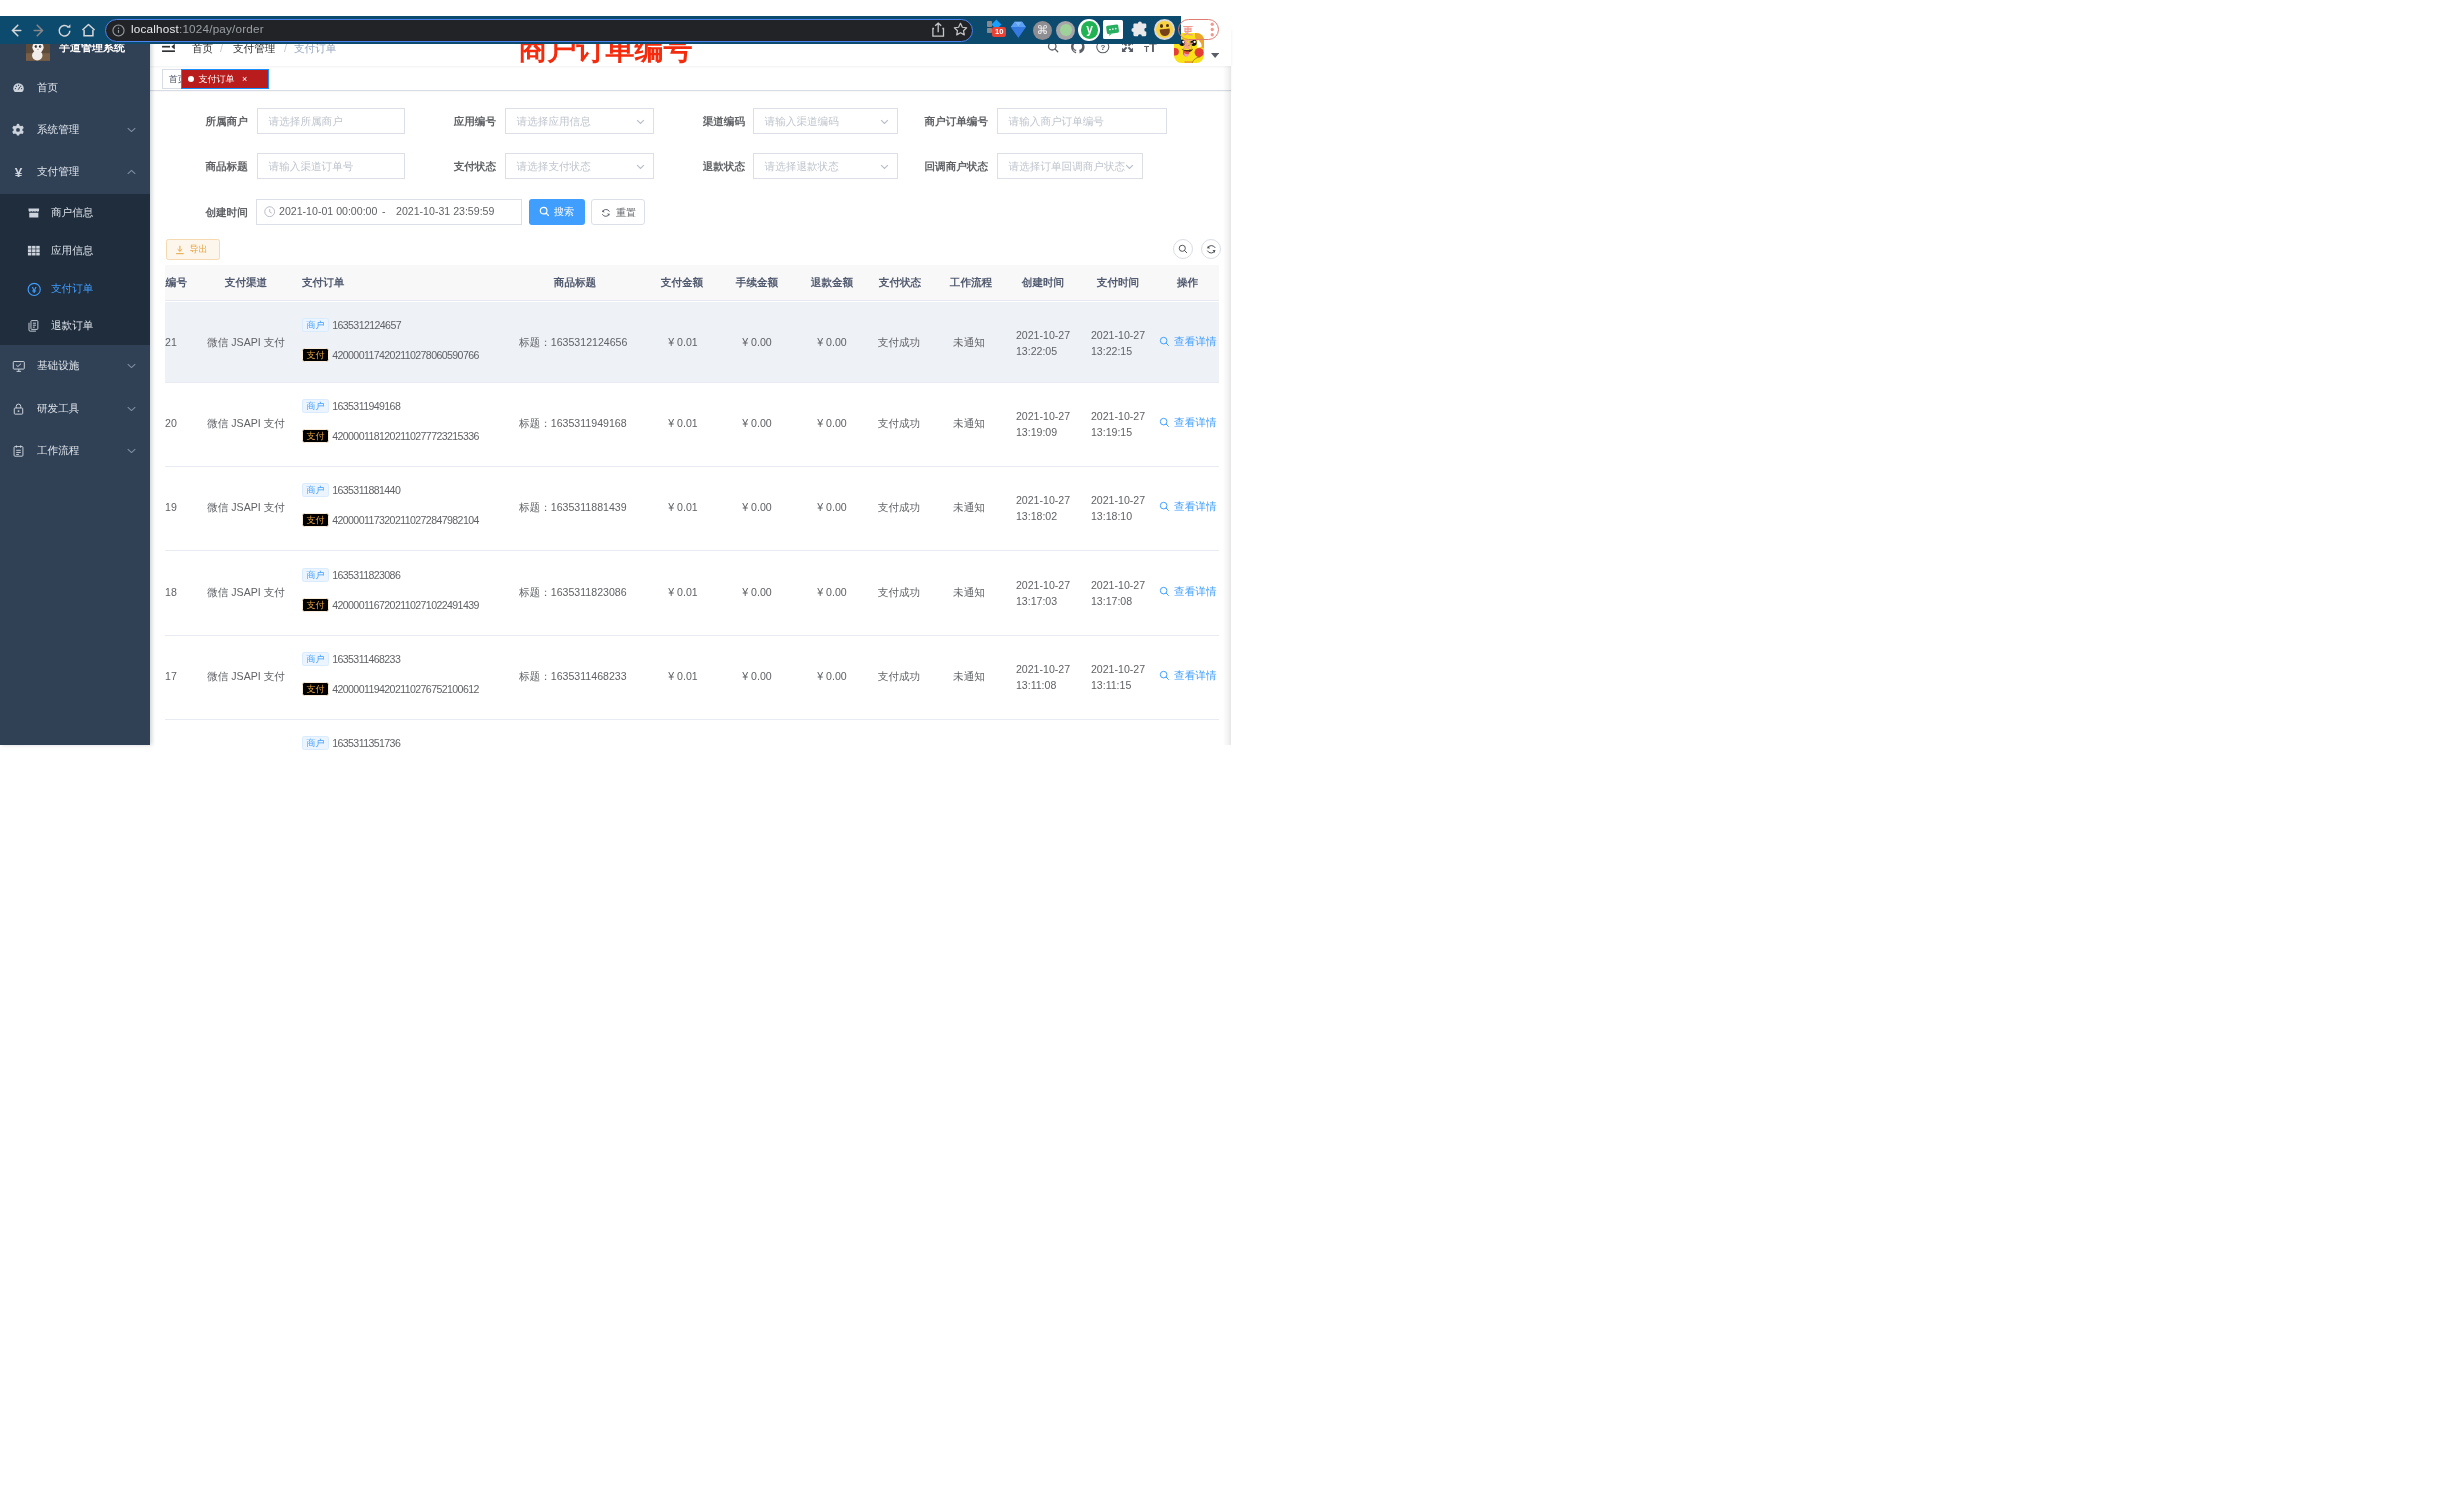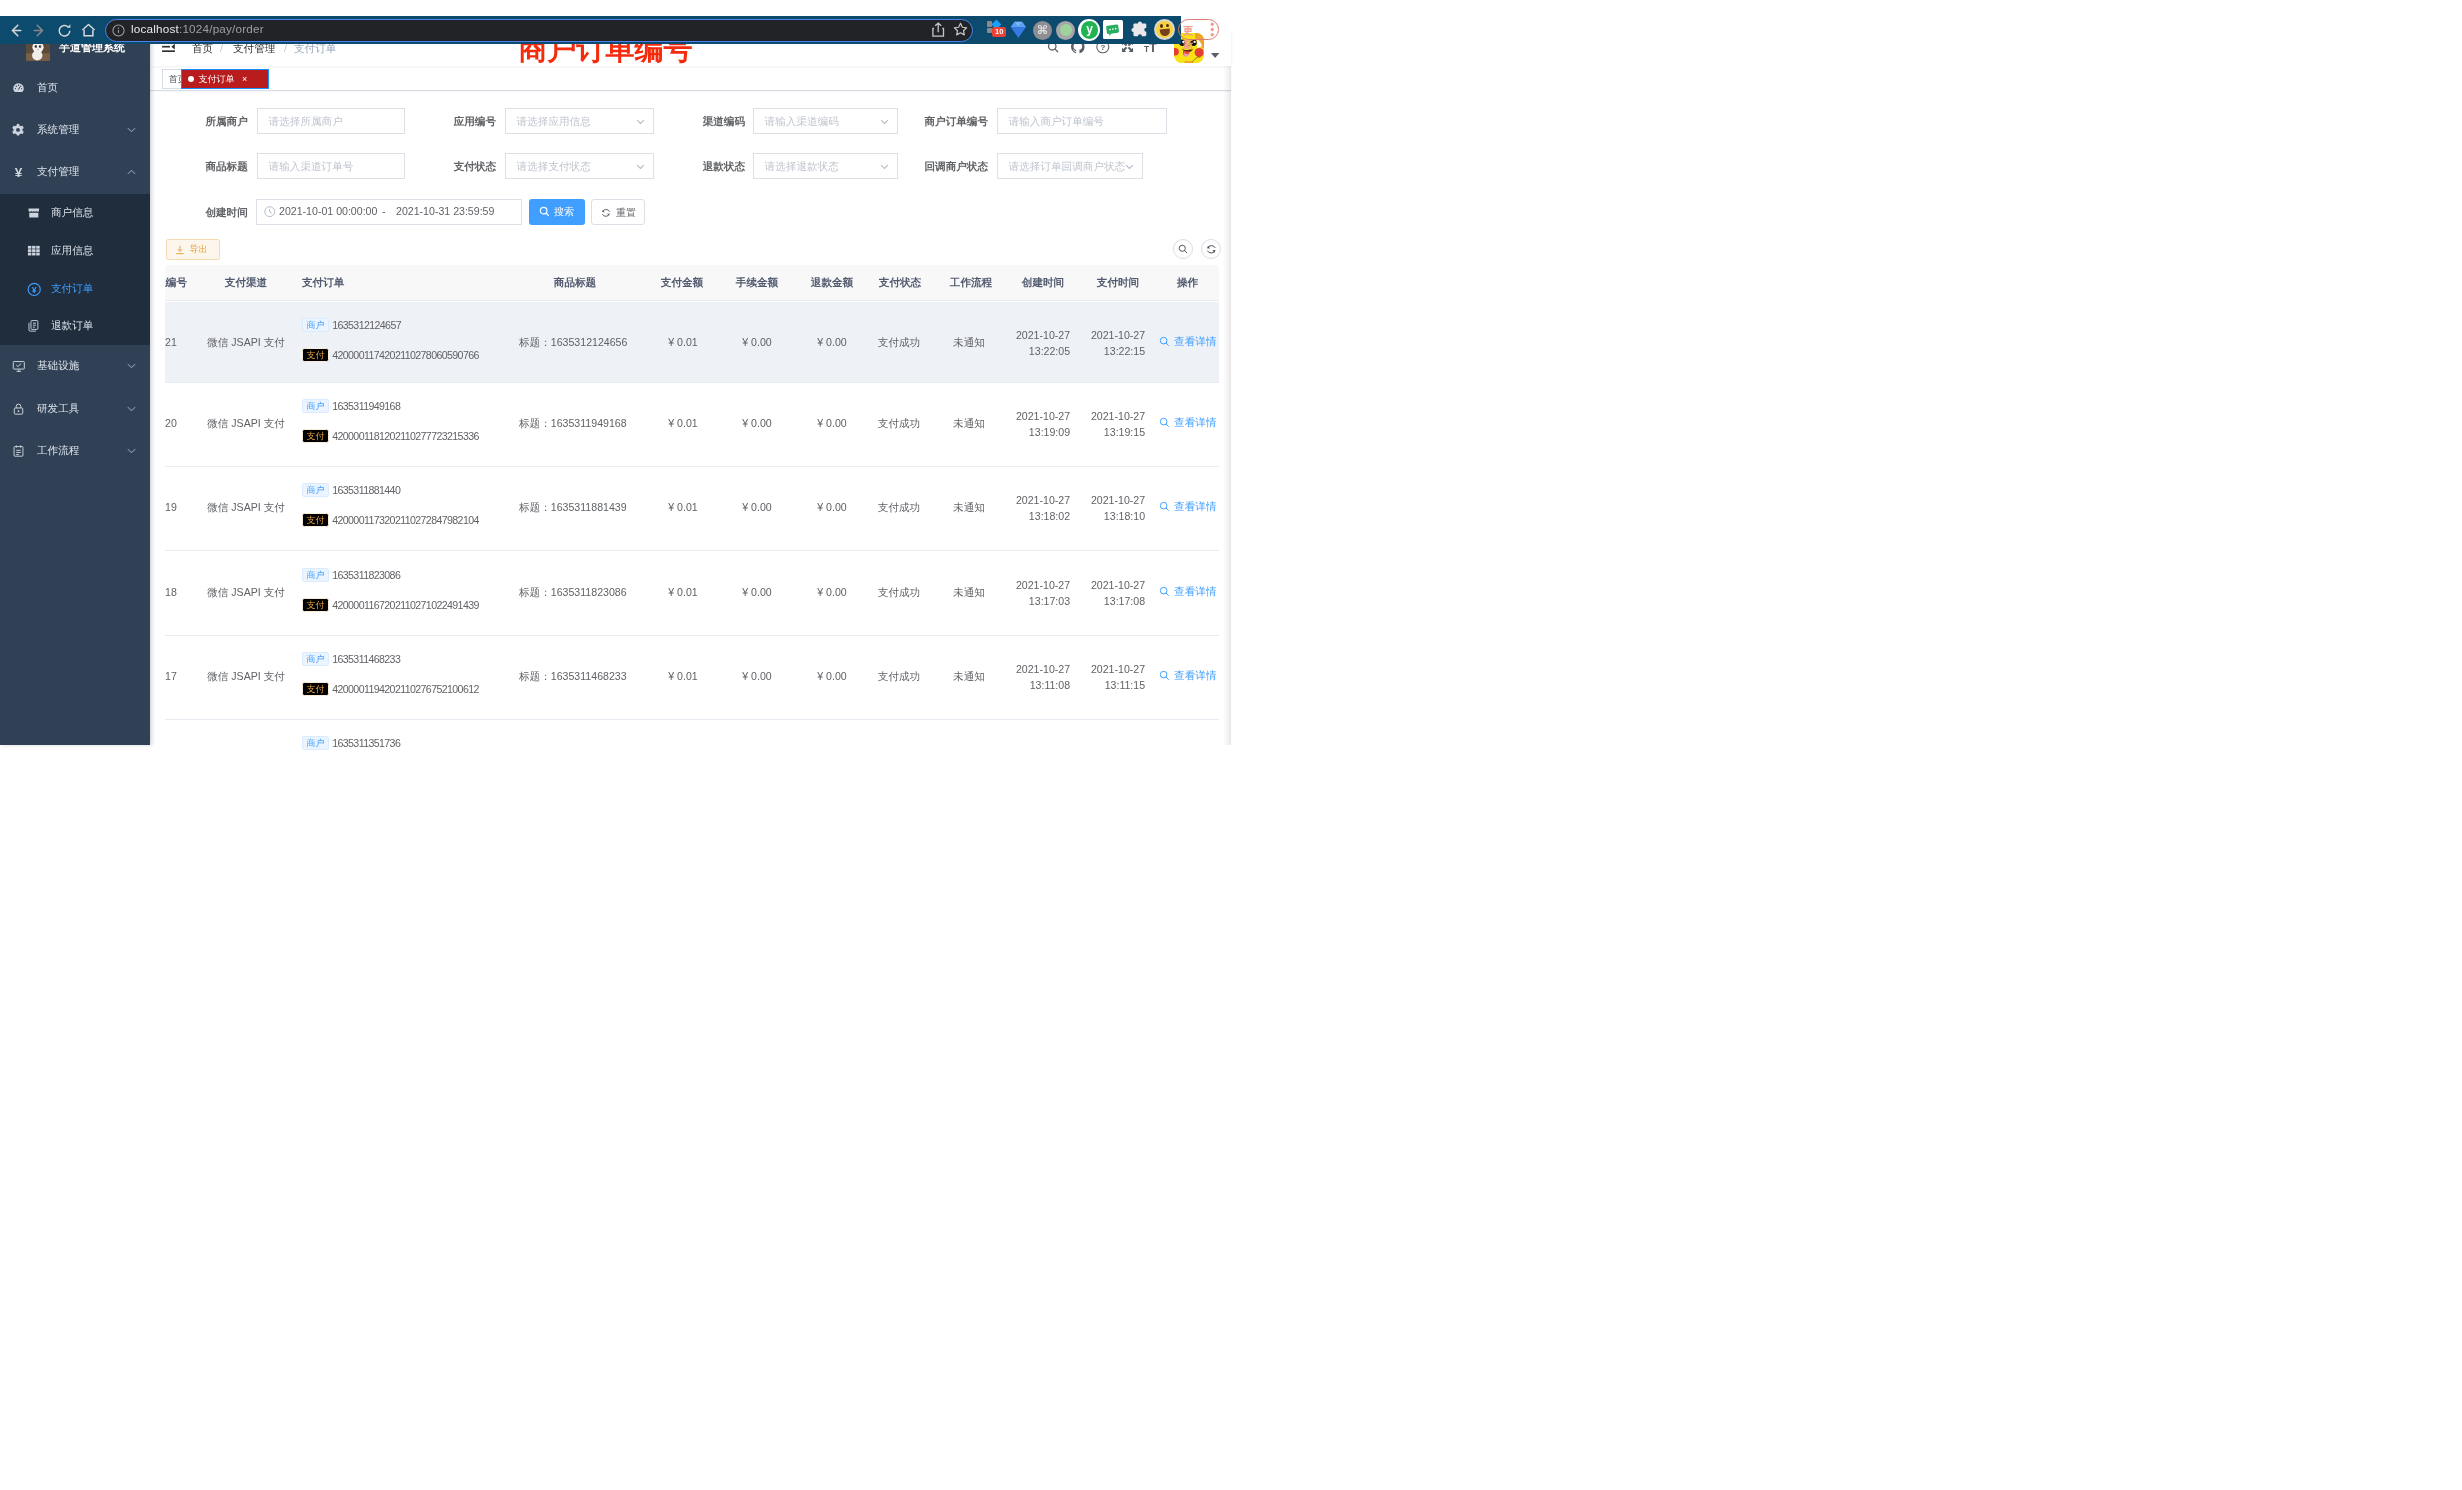--- a/index.html
+++ b/index.html
@@ -27,21 +27,21 @@
 .ph{position:absolute;left:10.6px;top:0;line-height:24px;font-size:10.6px;color:#bfc4cd;white-space:nowrap}
 .dtx{position:absolute;top:0;line-height:24px;font-size:10.6px;color:#606266;white-space:nowrap}
 .selarr{position:absolute;right:7.6px;top:9.8px}
 .btn{position:absolute;height:26px;border-radius:3px;font-size:10px;white-space:nowrap}
 #thead{position:absolute;left:165px;top:265px;width:1054px;height:36px;background:#f8f8f9;border-bottom:0.8px solid #e6eaf0;z-index:5}
 .th{position:absolute;top:0;line-height:35px;font-size:10.6px;font-weight:bold;color:#515a6e;white-space:nowrap}
 .thc{transform:translateX(-50%)}
 .trow{position:absolute;left:165px;width:1054px;border-bottom:0.8px solid #e8ecf2}
 .td{position:absolute;font-size:10.6px;color:#606266;white-space:nowrap}
 .tdc{transform:translateX(-50%)}
-.dcell{text-align:right;line-height:16.3px;transform:translateX(-50%)}
+.dcell{text-align:left;line-height:16.3px;transform:translateX(-50%)}
 .ltag{display:inline-block;height:14.4px;line-height:13px;padding:0 3.4px;border-radius:2.3px;font-size:9px;vertical-align:top}
 .ltag.b{background:#ecf5ff;border:0.8px solid #d9ecff;color:#409eff}
 .ltag.y{background:#000000;border:0.8px solid #faecd8;color:#e6a23c}
 .tagline{position:absolute;height:15px;line-height:15px}
 .tagline .num{font-size:10.6px;color:#606266;margin-left:3.4px;letter-spacing:-0.6px}
 svg{display:block}
 </style></head><body>
 <div id="toolbar">
 <svg class="navbtn" style="left:6px" viewBox="0 0 25 25">
       <path d="M15.5 5.5 8.5 12.5l7 7M8.5 12.5h11" fill="none" stroke="#d7d7d9" stroke-width="2" stroke-linecap="round"></path>

